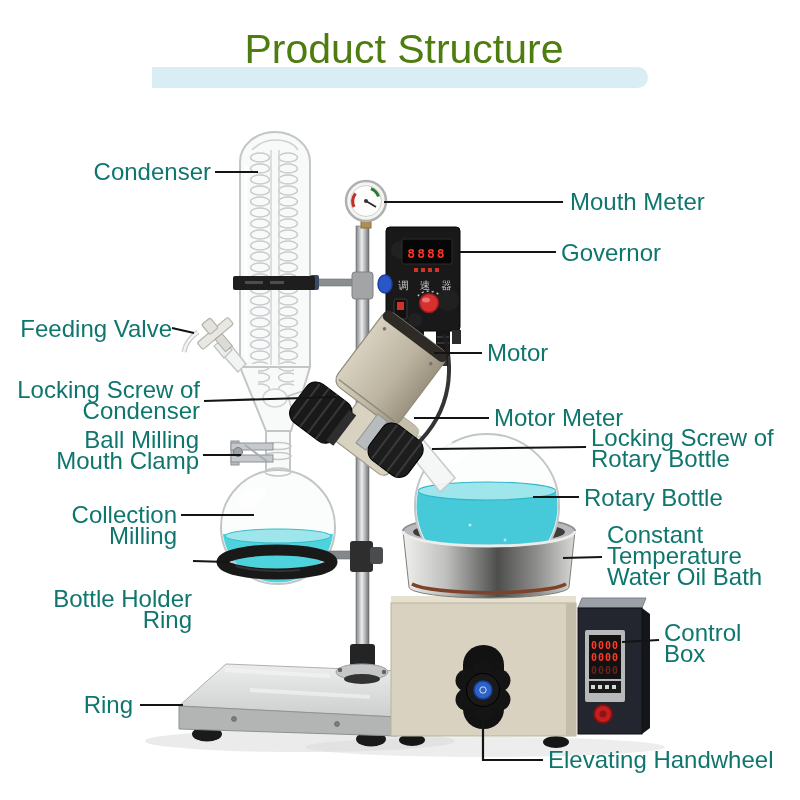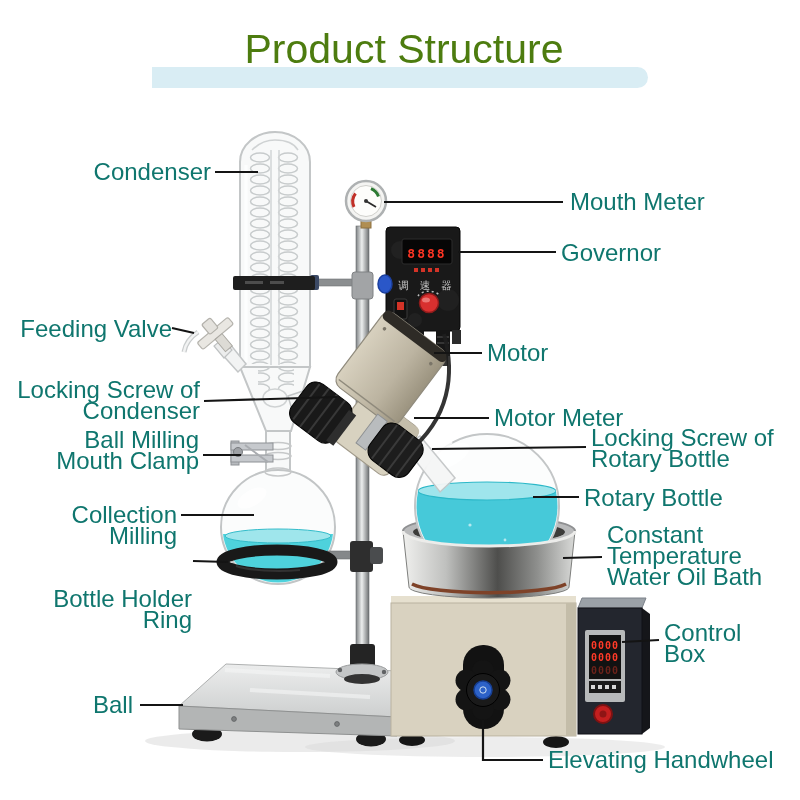--- a/index.html
+++ b/index.html
@@ -314,21 +314,21 @@
   </svg>
 
   <div class="lbl r lbl-condenser">Condenser</div>
   <div class="lbl r lbl-feeding-valve">Feeding Valve</div>
   <div class="lbl r lbl-lsc">Locking Screw of
 Condenser</div>
   <div class="lbl r lbl-ball">Ball Milling
 Mouth Clamp</div>
   <div class="lbl r lbl-collection">Collection Milling</div>
   <div class="lbl r lbl-ring">Bottle Holder Ring</div>
-  <div class="lbl r lbl-base">Ball</div>
+  <div class="lbl r lbl-base">Ring</div>
   <div class="lbl lbl-vac">Mouth Meter</div>
   <div class="lbl lbl-gov">Governor</div>
   <div class="lbl lbl-motor">Motor</div>
   <div class="lbl lbl-mhead">Motor Meter</div>
   <div class="lbl lbl-lsr">Locking Screw of
 Rotary Bottle</div>
   <div class="lbl lbl-rot">Rotary Bottle</div>
   <div class="lbl lbl-bath">Constant
 Temperature
 Water Oil Bath</div>

